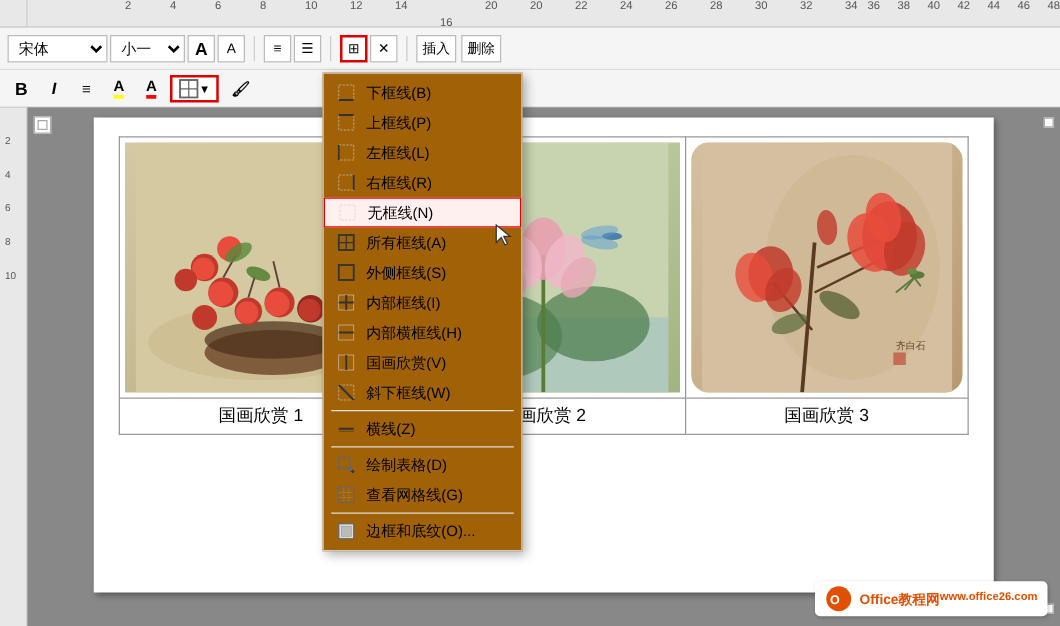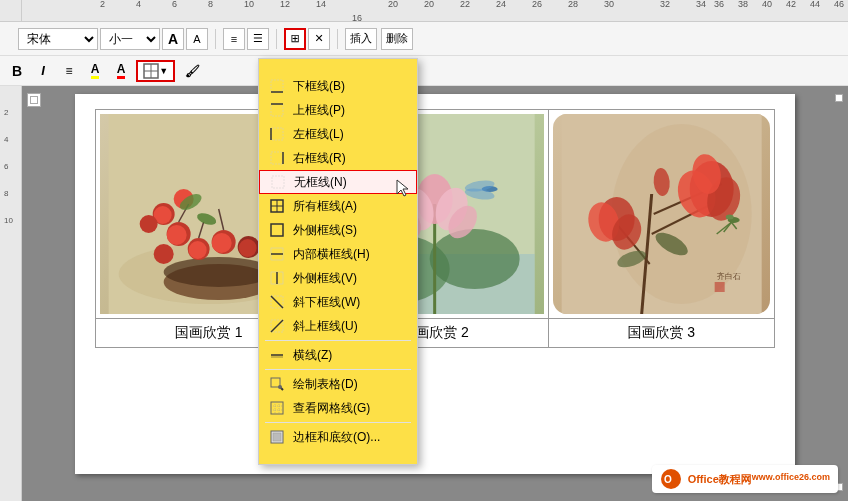--- a/index.html
+++ b/index.html
@@ -166,26 +166,26 @@
     .painting-3 {
       background: linear-gradient(135deg, #d4c0a0 0%, #c8b08a 50%, #b89870 100%);
       border-radius: 14px;
     }
 
     
     .dropdown-menu {
       position: absolute;
       top: 58px;
       left: 258px;
-      background: #fde047;
+      background: #a16207;
       border: 1px solid #ccc;
       box-shadow: 3px 3px 8px rgba(0,0,0,0.3);
       z-index: 1000;
       min-width: 160px;
-      padding: 15px 0;
+      padding: 3px 0;
     }
     .menu-item {
       display: flex;
       align-items: center;
       padding: 3px 10px;
       font-size: 12px;
       cursor: pointer;
       white-space: nowrap;
       height: 24px;
       gap: 8px;
@@ -270,36 +270,36 @@
     <span style="width:18px;font-size:9px;color:#555;">22</span>
     <span style="width:18px;"></span>
     <span style="width:18px;font-size:9px;color:#555;">24</span>
     <span style="width:18px;"></span>
     <span style="width:18px;font-size:9px;color:#555;">26</span>
     <span style="width:18px;"></span>
     <span style="width:18px;font-size:9px;color:#555;">28</span>
     <span style="width:18px;"></span>
     <span style="width:18px;font-size:9px;color:#555;">30</span>
     <span style="width:18px;"></span>
-    <span style="width:18px;font-size:9px;color:#555;margin-left:20px;">32</span>
+    <span style="width:18px;font-size:9px;color:#555;">32</span>
     <span style="width:18px;"></span>
     <span style="width:18px;font-size:9px;color:#555;">34</span>
     <span style="width:24px;font-size:9px;color:#555;">36</span>
     <span style="width:24px;font-size:9px;color:#555;">38</span>
     <span style="width:24px;font-size:9px;color:#555;">40</span>
     <span style="width:24px;font-size:9px;color:#555;">42</span>
     <span style="width:24px;font-size:9px;color:#555;">44</span>
     <span style="width:24px;font-size:9px;color:#555;">46</span>
     <span style="width:14px;font-size:9px;color:#555;">48</span>
   </div>
 </div>
 
 <div class="toolbar">
   <div class="toolbar-group">
-    <select class="tb-select" style="width:80px;margin-left:12px;">
+    <select class="tb-select" style="width:80px;">
       <option>宋体</option>
     </select>
     <select class="tb-select" style="width:50px;">
       <option>小一</option>
     </select>
     <button class="tb-btn" style="font-size:14px;font-weight:bold;">A</button>
     <button class="tb-btn" style="font-size:11px;">A</button>
   </div>
   <div class="tb-separator"></div>
   <div class="toolbar-group">
@@ -556,60 +556,61 @@
 
   <div class="menu-item">
     <span class="icon-box">
       <svg width="14" height="14" viewBox="0 0 14 14">
         <rect x="1" y="1" width="12" height="12" fill="none" stroke="#333" stroke-width="1.5"></rect>
       </svg>
     </span>
     <span>外侧框线(S)</span>
   </div>
 
-
   <div class="menu-item">
     <span class="icon-box">
       <svg width="14" height="14" viewBox="0 0 14 14">
         <rect x="1" y="1" width="12" height="12" fill="none" stroke="#ccc" stroke-width="0.5"></rect>
         <line x1="1" y1="7" x2="13" y2="7" stroke="#333" stroke-width="1.5"></line>
+        <line x1="7" y1="1" x2="7" y2="13" stroke="#333" stroke-width="1.5"></line>
+      </svg>
+    </span>
+    <span>内部框线(I)</span>
+  </div>
+
+  <div class="menu-item">
+    <span class="icon-box">
+      <svg width="14" height="14" viewBox="0 0 14 14">
+        <rect x="1" y="1" width="12" height="12" fill="none" stroke="#ccc" stroke-width="0.5"></rect>
+        <line x1="1" y1="7" x2="13" y2="7" stroke="#333" stroke-width="1.5"></line>
       </svg>
     </span>
     <span>内部横框线(H)</span>
   </div>
 
   <div class="menu-item">
     <span class="icon-box">
       <svg width="14" height="14" viewBox="0 0 14 14">
         <rect x="1" y="1" width="12" height="12" fill="none" stroke="#ccc" stroke-width="0.5"></rect>
         <line x1="7" y1="1" x2="7" y2="13" stroke="#333" stroke-width="1.5"></line>
       </svg>
     </span>
-    <span>外侧框线(V)</span>
+    <span>国画欣赏(V)</span>
   </div>
 
   <div class="menu-item">
     <span class="icon-box">
       <svg width="14" height="14" viewBox="0 0 14 14">
         <rect x="1" y="1" width="12" height="12" fill="none" stroke="#ccc" stroke-width="0.5" stroke-dasharray="2,1"></rect>
         <line x1="1" y1="1" x2="13" y2="13" stroke="#333" stroke-width="1.5"></line>
       </svg>
     </span>
     <span>斜下框线(W)</span>
   </div>
 
-  <div class="menu-item">
-    <span class="icon-box">
-      <svg width="14" height="14" viewBox="0 0 14 14">
-        <rect x="1" y="1" width="12" height="12" fill="none" stroke="#ccc" stroke-width="0.5" stroke-dasharray="2,1"></rect>
-        <line x1="1" y1="13" x2="13" y2="1" stroke="#333" stroke-width="1.5"></line>
-      </svg>
-    </span>
-    <span>斜上框线(U)</span>
-  </div>
 
   <div class="menu-separator"></div>
 
   <div class="menu-item">
     <span class="icon-box">
       <svg width="14" height="14" viewBox="0 0 14 14">
         <line x1="1" y1="7" x2="13" y2="7" stroke="#333" stroke-width="1.5"></line>
         <line x1="1" y1="9" x2="13" y2="9" stroke="#333" stroke-width="0.5"></line>
       </svg>
     </span>

